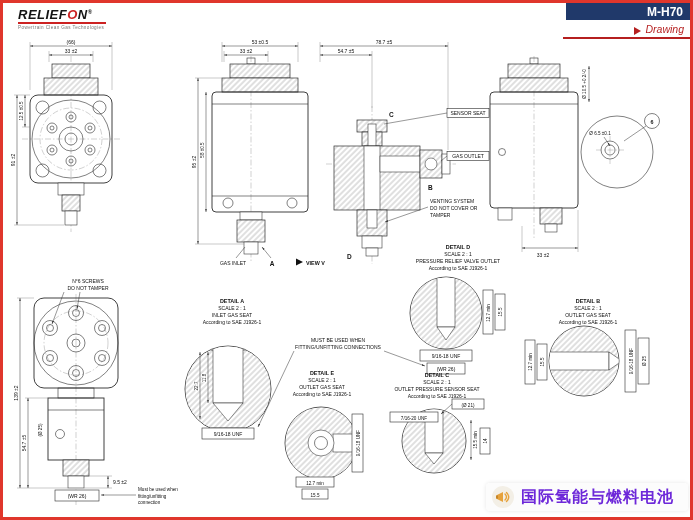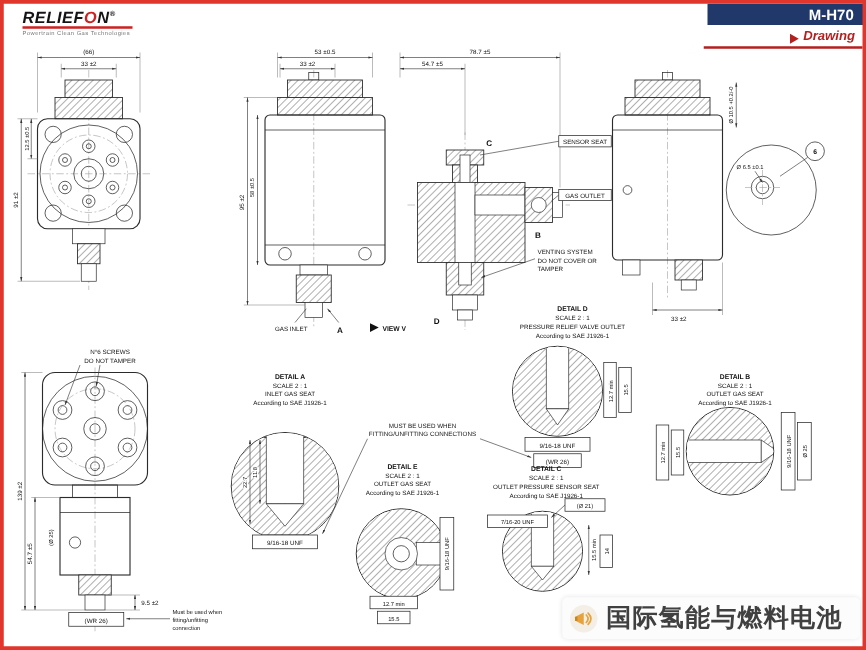--- a/index.html
+++ b/index.html
@@ -10,32 +10,32 @@
   
   .logo{position:absolute;left:18px;top:6px;z-index:20;}
   .logo-main{font-size:13px;font-weight:bold;font-style:italic;letter-spacing:.5px;color:#141414;line-height:13px;}
   .logo-o{color:#cc2222;}
   .logo-reg{font-size:6px;vertical-align:super;font-style:normal;}
   .logo-rule{width:88px;height:1.6px;background:#cc2222;margin-top:1px;}
   .tagline{font-size:4.6px;color:#777;letter-spacing:.4px;margin-top:1.5px;}
   .model-banner{position:absolute;right:0;top:3px;width:127px;height:17px;background:#20396a;
                 color:#fff;display:flex;align-items:center;justify-content:flex-end;
                 padding-right:10px;box-sizing:border-box;font-weight:bold;font-size:12px;z-index:20;}
-  .drawing-label{position:absolute;right:9px;top:23px;color:#b51f1f;font-weight:bold;
+  .drawing-label{position:absolute;right:9px;top:23px;color:#b51f1f;font-weight:normal;
                  font-style:italic;font-size:10.5px;display:flex;align-items:flex-end;gap:4px;z-index:20;}
   .drawing-arrow{width:0;height:0;border-left:7px solid #b51f1f;
                  border-top:4px solid transparent;border-bottom:4px solid transparent;}
   .red-rule{position:absolute;right:3px;top:37px;width:127px;height:1.6px;background:#b51f1f;z-index:20;}
   
   .watermark{position:absolute;right:5px;bottom:9px;display:flex;align-items:center;gap:7px;
              background:rgba(252,252,252,.93);border-radius:4px;padding:3px 14px 3px 6px;
              box-shadow:0 0 4px rgba(0,0,0,.10);z-index:30;}
   .wm-icon{width:22px;height:22px;border-radius:50%;background:#f3efe6;display:flex;
            align-items:center;justify-content:center;}
-  .wm-text{font-size:20px;font-weight:bold;color:#404040;letter-spacing:1px;}
+  .wm-text{font-size:16px;font-weight:bold;color:#6d28d9;letter-spacing:1px;}
   
   svg.sheet{position:absolute;left:0;top:0;z-index:10;}
   svg text{font-family:"Liberation Sans",sans-serif;fill:#111;}
   .t{font-size:5px;}
   .t2{font-size:4.6px;}
   .tt{font-size:5.4px;font-weight:bold;}
   .lt{font-size:6.5px;font-weight:bold;}
   .bg{paint-order:stroke;stroke:#fff;stroke-width:1.6px;stroke-linejoin:round;}
   .o{stroke:#2b2b2b;stroke-width:.9;fill:none;}
   .o2{stroke:#2b2b2b;stroke-width:.6;fill:none;}

